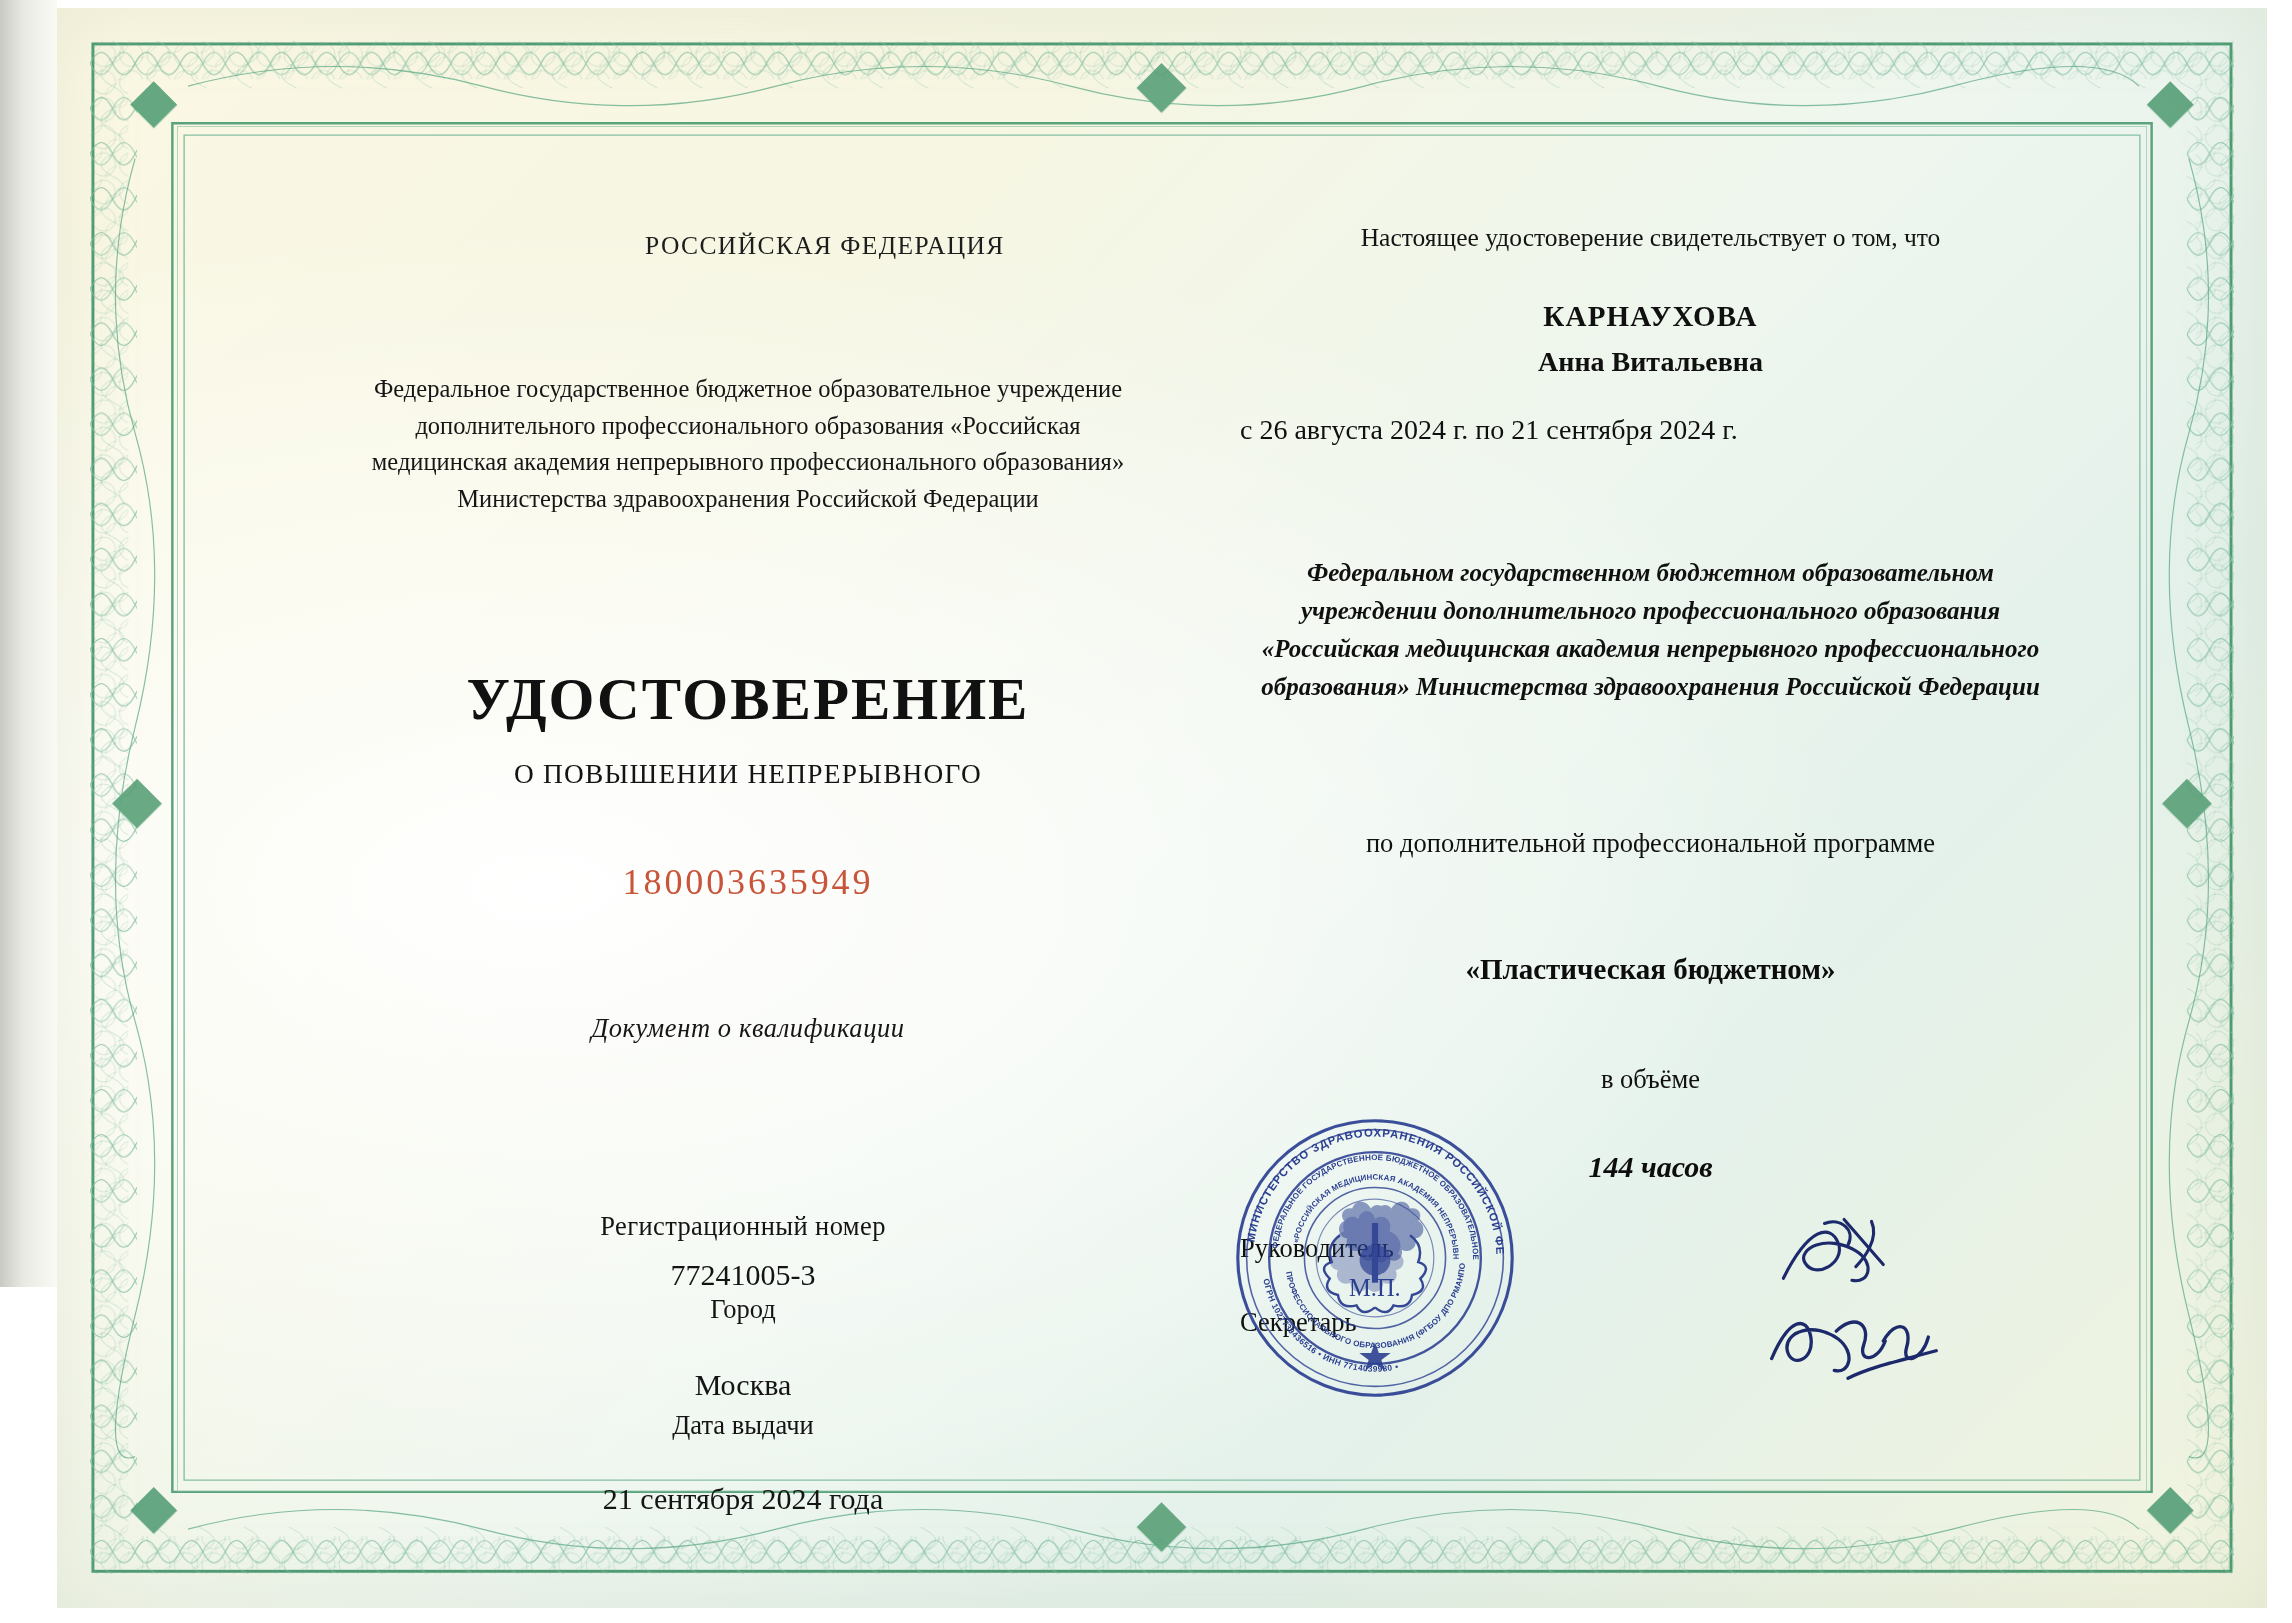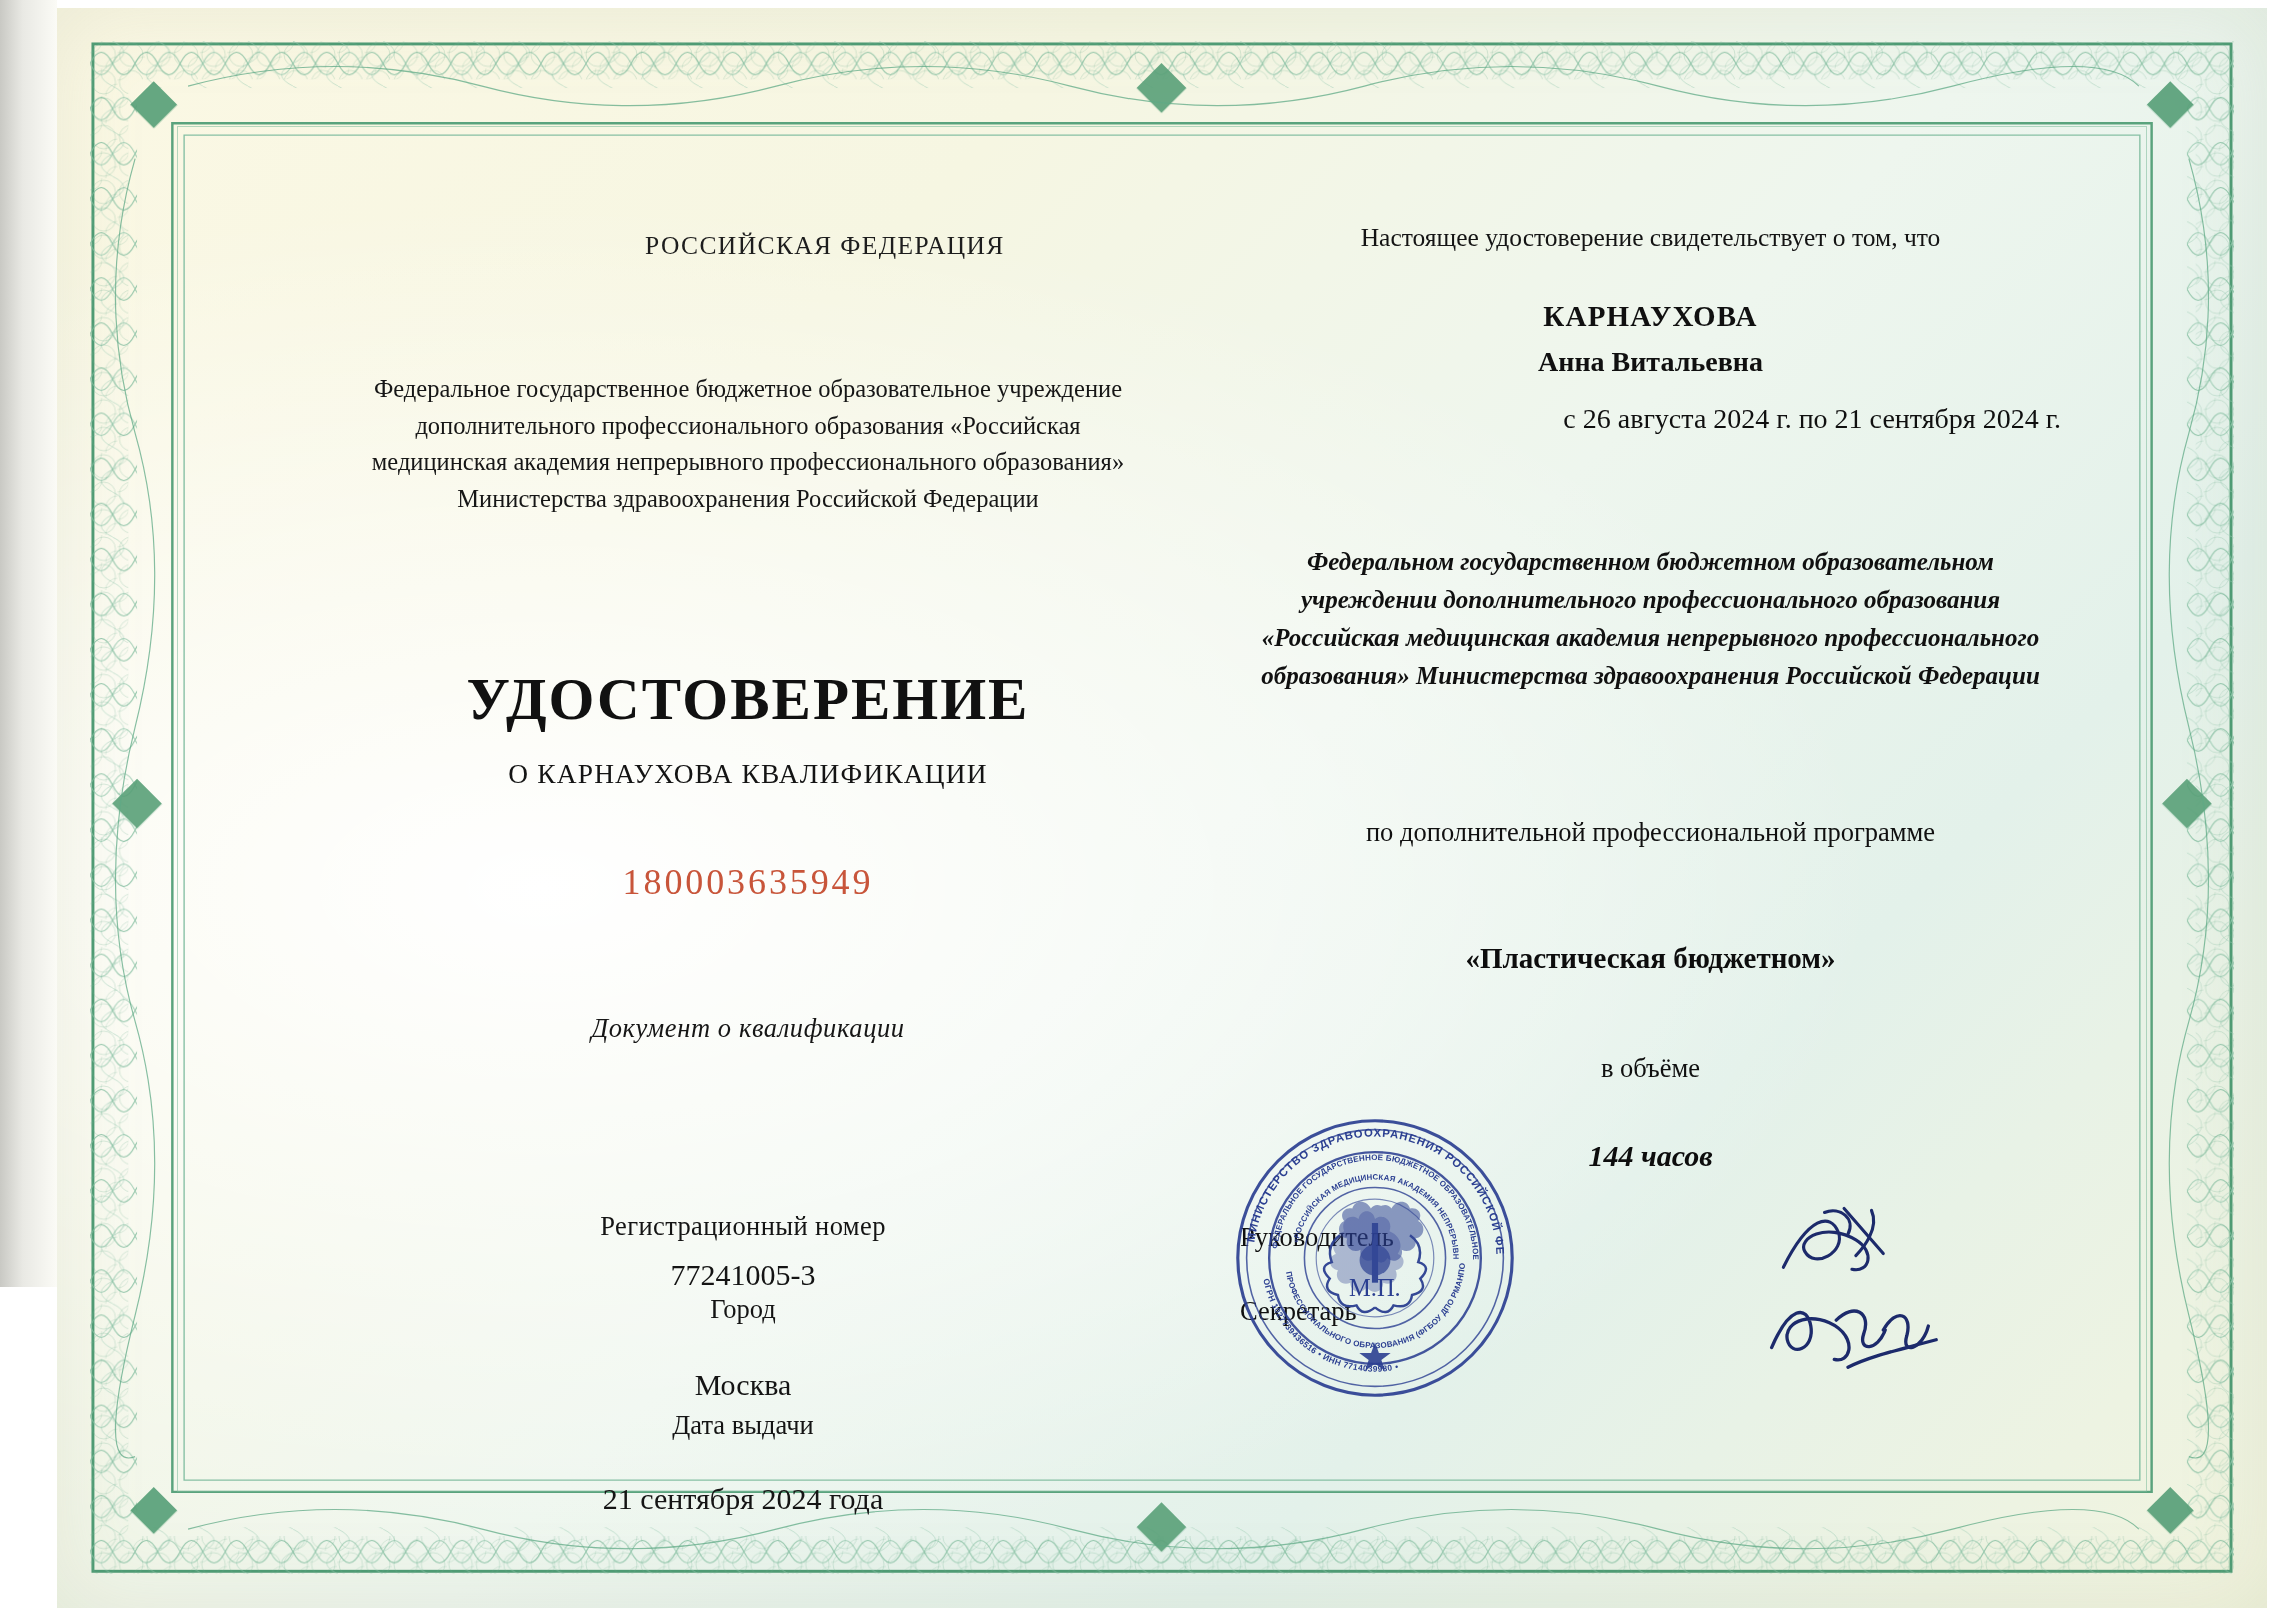--- a/index.html
+++ b/index.html
@@ -150,22 +150,22 @@
     color: #101010;
   }
   .r-name {
     margin-top: 13.7px;
     text-align: center;
     font-size: 28px;
     font-weight: bold;
     color: #101010;
   }
   .r-period {
-    margin-top: 25px;
-    text-align: right;
+    margin-top: 36px;
+    text-align: left;
     font-size: 28px;
     color: #101010;
   }
   .r-passed {
     margin-top: 35px;
     text-align: center;
     font-size: 27.4px;
     color: #101010;
   }
   .r-org {
@@ -303,21 +303,21 @@
     <div class="inner-frame"></div>
 
     <div class="content">
 
       <div class="col-left">
         <div class="country">РОССИЙСКАЯ ФЕДЕРАЦИЯ</div>
 
         <div class="org-block">Федеральное государственное бюджетное образовательное учреждение дополнительного профессионального образования «Российская медицинская академия непрерывного профессионального образования» Министерства здравоохранения Российской Федерации</div>
 
         <div class="title-main">УДОСТОВЕРЕНИЕ</div>
-        <div class="title-sub">О КАРНАУХОВА КВАЛИФИКАЦИИ</div>
+        <div class="title-sub">О ПОВЫШЕНИИ НЕПРЕРЫВНОГО</div>
 
         <div class="blank-number">180003635949</div>
 
         <div class="doc-kind">Документ о квалификации</div>
 
         <div class="reg-block">
           <div class="reg-label">Регистрационный номер</div>
           <div class="reg-number">77241005-3</div>
           <div class="city-label">Город</div>
           <div class="city-value">Москва</div>

